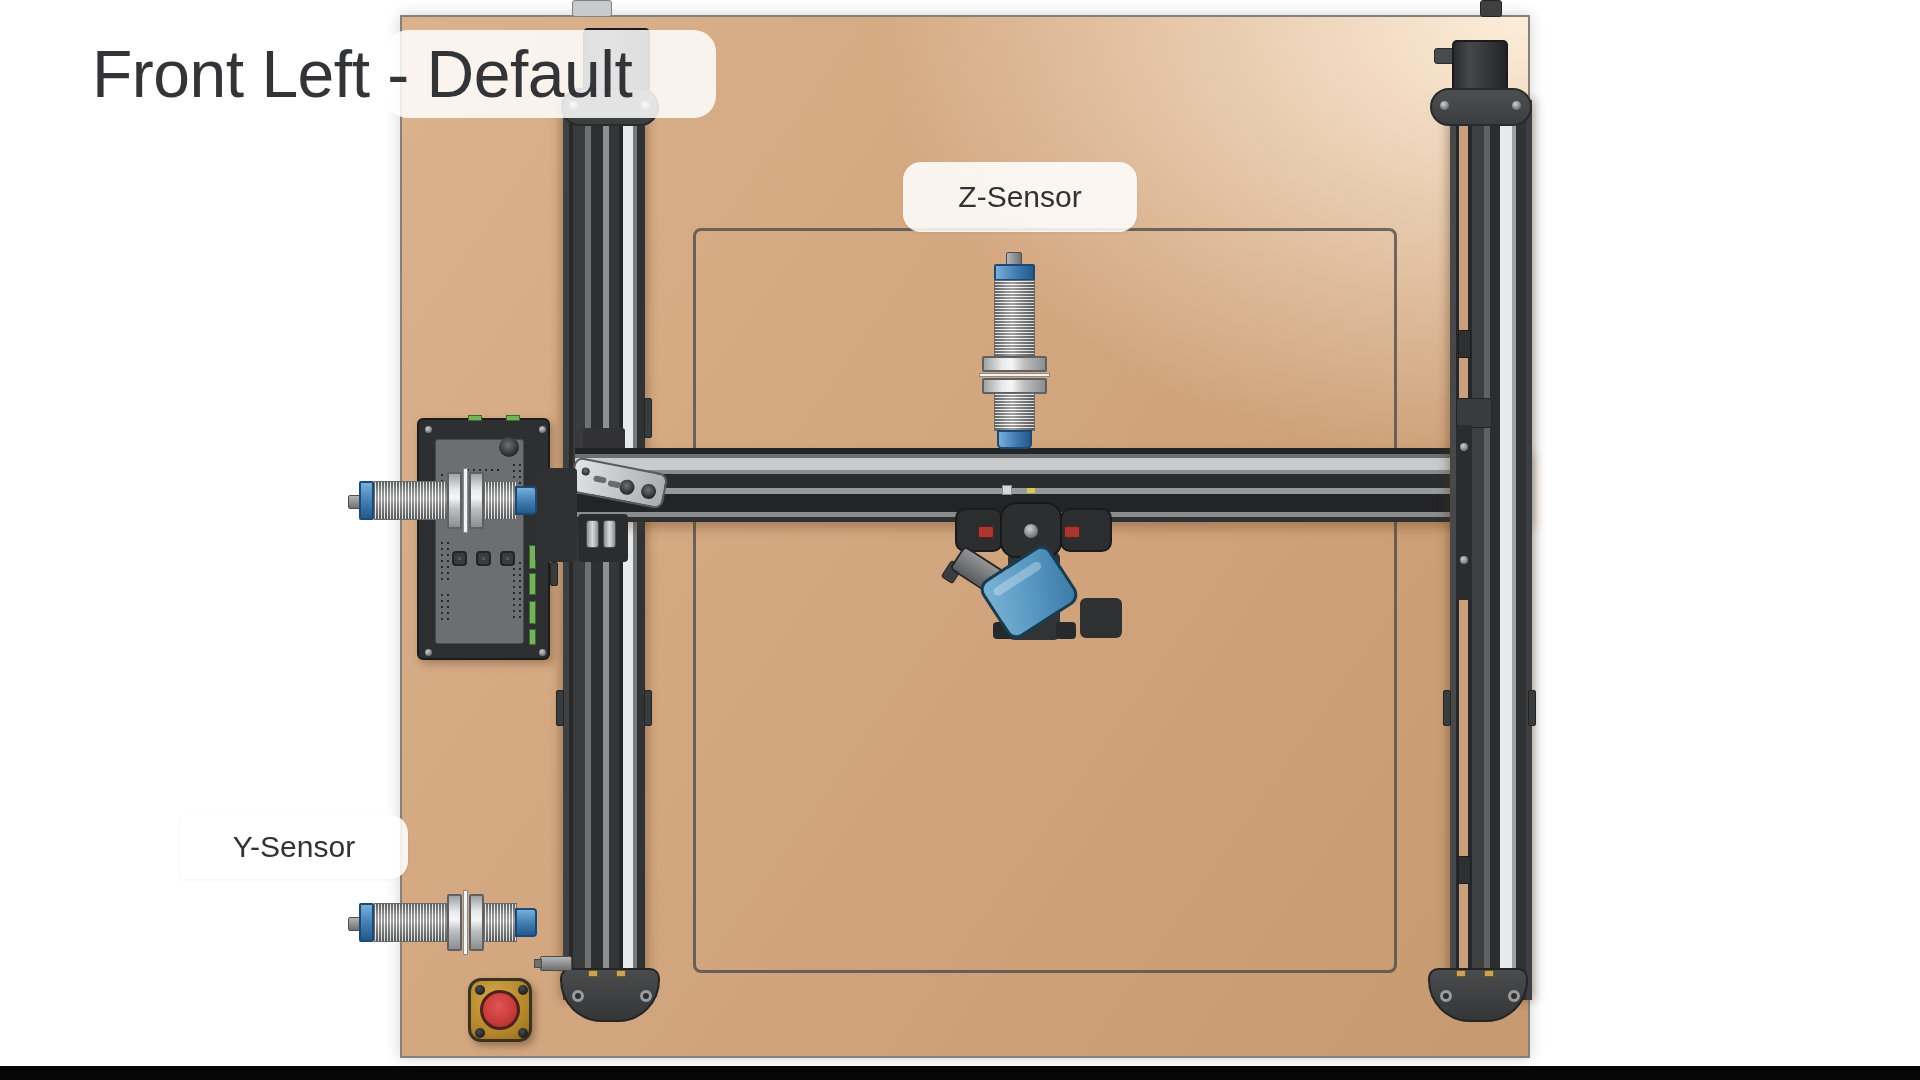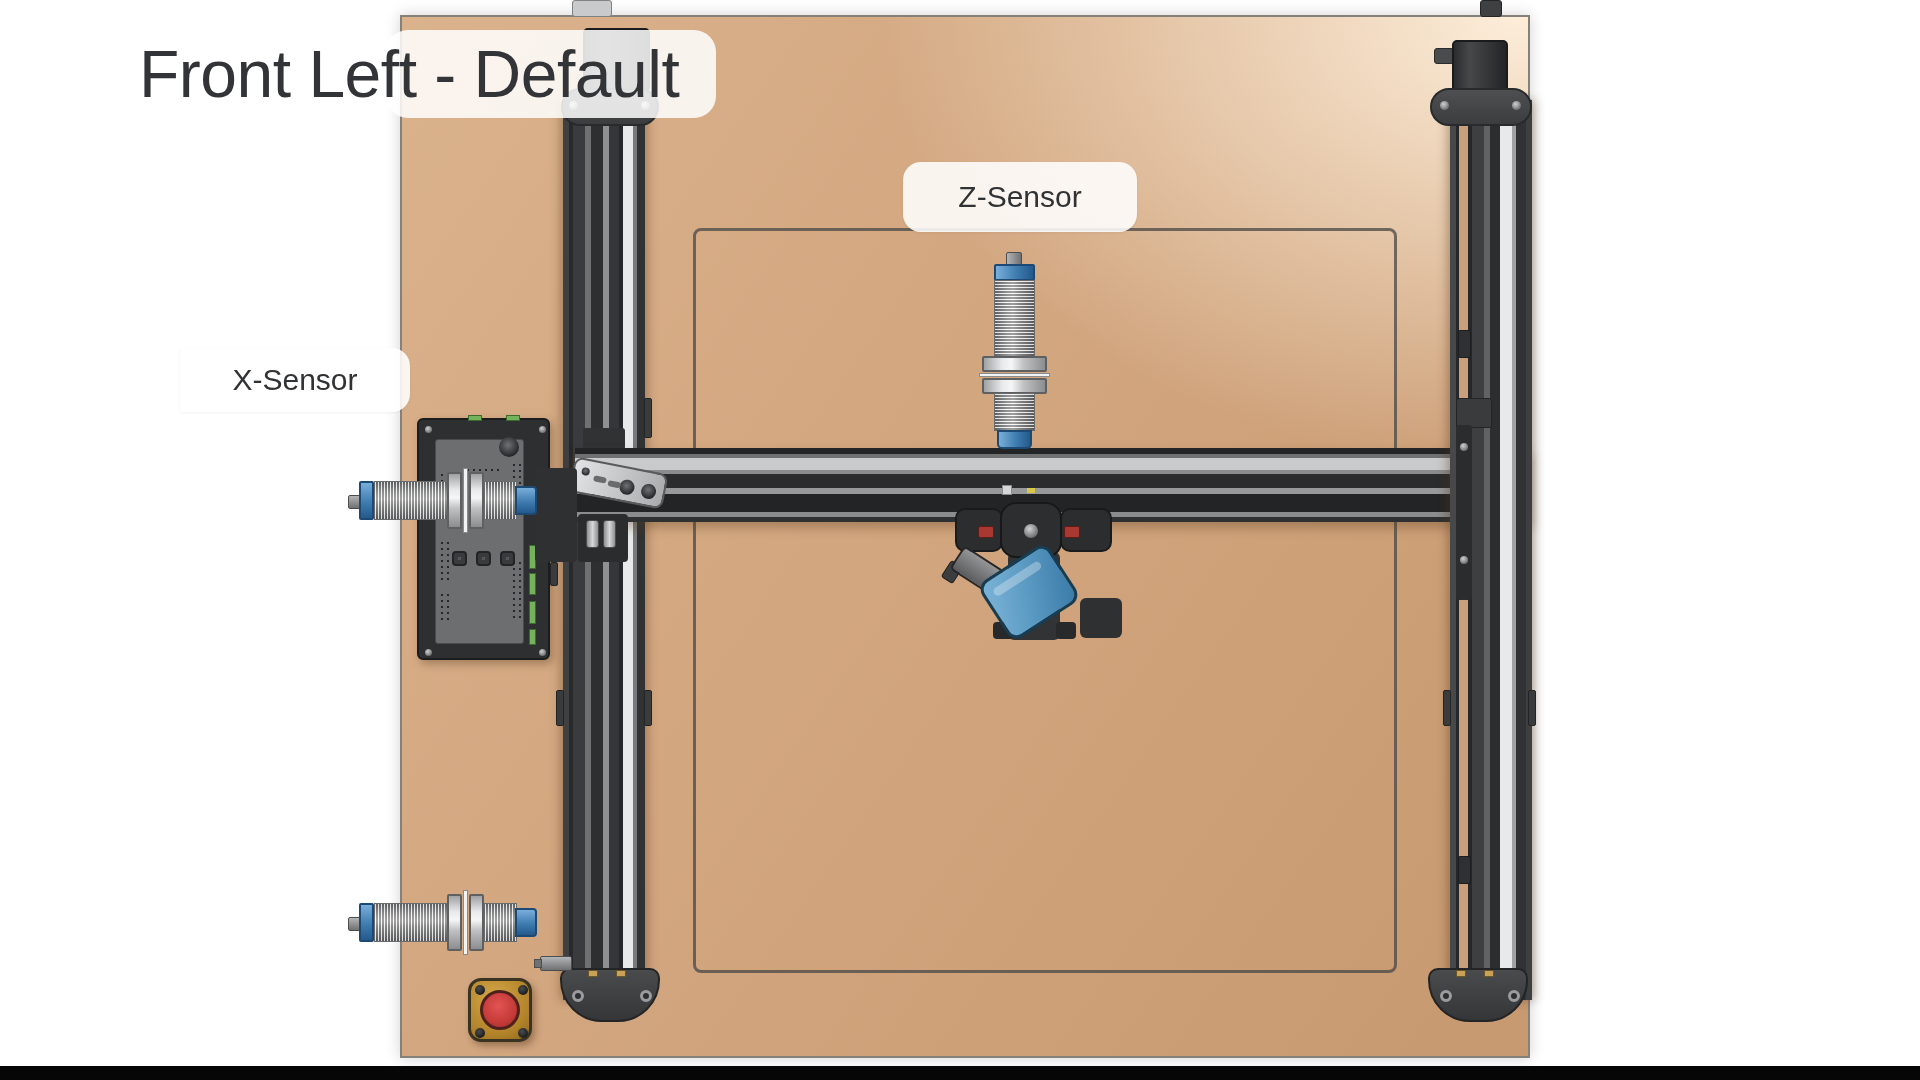--- a/index.html
+++ b/index.html
@@ -90,21 +90,21 @@
   .redbit{background:#a93832;border:1px solid #5e1c18;border-radius:2px;}
   .octo{background:#2d2e30;border:2px solid #17181a;border-radius:16px;}
   .shroud{background:linear-gradient(115deg,#7db4d8 0%,#5d9cc4 45%,#3a7aa8 100%);border:3px solid #173d52;border-radius:12px;transform:rotate(-33deg);}
   .shroud:after{content:"";position:absolute;left:10%;top:14%;width:72%;height:14%;border-radius:8px;background:rgba(255,255,255,0.30);transform:rotate(0.001deg);}
   .nozzle{background:linear-gradient(180deg,#939597,#5a5c5e);border:2px solid #26272a;border-radius:5px;transform:rotate(33deg);}
 
   
   .chip{background:rgba(255,255,255,0.87);border-radius:18px;display:flex;align-items:center;justify-content:center;
         color:#303234;font-size:30px;box-shadow:0 1px 3px rgba(0,0,0,0.06);}
   .title-chip{background:rgba(255,255,255,0.85);border-radius:22px;}
-  .title-text{color:#333437;font-size:66px;letter-spacing:-0.5px;display:flex;align-items:center;margin-left:47px;}
+  .title-text{color:#333437;font-size:66px;letter-spacing:-0.5px;display:flex;align-items:center;}
 
   .bottom-bar{left:0;top:1066px;width:1920px;height:14px;background:#060606;}
 </style>
 </head>
 <body>
 
 <div class="stage">
 
   <div class="abs board"></div>
   <div class="abs workspace"></div>
@@ -252,16 +252,16 @@
     <div class="abs estop-screw" style="left:47px;top:4px;width:10px;height:10px;"></div>
     <div class="abs estop-screw" style="left:4px;top:47px;width:10px;height:10px;"></div>
     <div class="abs estop-screw" style="left:47px;top:47px;width:10px;height:10px;"></div>
     <div class="abs estop-red" style="left:9px;top:9px;width:40px;height:40px;"></div>
   </div>
 
   <div class="abs title-chip" style="left:386px;top:30px;width:330px;height:88px;"></div>
   <div class="abs title-text" style="left:92px;top:30px;height:88px;">Front Left - Default</div>
 
   <div class="abs chip" style="left:903px;top:162px;width:234px;height:70px;">Z-Sensor</div>
-  <div class="abs chip" style="left:180px;top:348px;width:230px;height:64px;border-radius:0 18px 18px 0;">X-Sensor</div>
+  <div class="abs chip" style="left:180px;top:815px;width:228px;height:64px;border-radius:0 18px 18px 0;">Y-Sensor</div>
 
   <div class="abs bottom-bar"></div>
 </div>
 
 </body></html>

